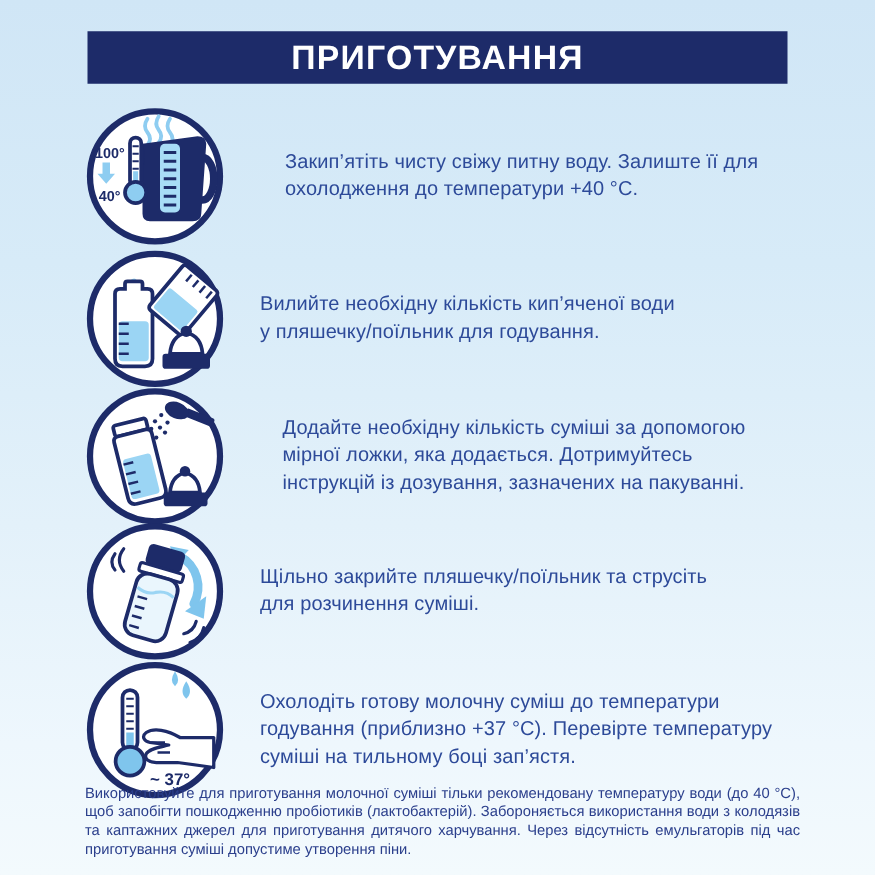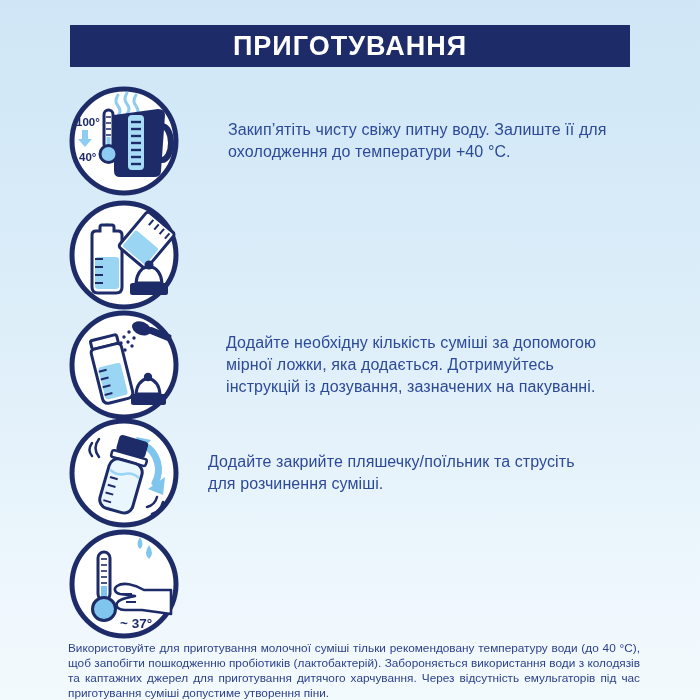--- a/index.html
+++ b/index.html
@@ -15,21 +15,21 @@
     font-size:27px;font-weight:bold;letter-spacing:1px;
   }
   .step{position:absolute;left:68px;display:flex;align-items:center;gap:28px;}
   .icon-circle{width:112px;height:112px;flex:0 0 112px;}
   .step-text{
     width:480px;font-size:16px;line-height:1.38;color:#2d4a99;
     white-space:pre-line;font-weight:500;letter-spacing:0.1px;
   }
   .footer{position:absolute;left:68px;top:625px;width:572px;color:#2b3f8c;}
   .footer-heading{text-align:center;font-weight:bold;font-size:12.5px;}
-  .footer-text{font-size:11.8px;line-height:1.27;text-align:justify;margin-top:16px;}
+  .footer-text{font-size:11.8px;line-height:1.27;text-align:justify;margin-top:2px;}
   svg text{font-family:"Liberation Sans","DejaVu Sans",sans-serif;}
 </style>
 </head>
 <body>
 
 <div class="page">
 
   <div class="header-bar">ПРИГОТУВАННЯ</div>
 
   <div class="step" style="top:85px;gap:48px;">
@@ -99,20 +99,22 @@
             <line x1="84" y1="21" x2="84" y2="28"></line>
               <line x1="91" y1="21" x2="91" y2="28"></line>
           </g>
         </g>
 
         <path d="M68,84 q1,-14 13,-17 q12,3 13,17 Z" fill="#ffffff" stroke="#1d2b69" stroke-width="3"></path>
         <circle cx="81" cy="66" r="4.5" fill="#1d2b69"></circle>
         <rect x="62" y="84" width="38" height="12" rx="2.5" fill="#1d2b69"></rect>
       </svg>
     </div>
+    <div class="step-text">Вилийте необхідну кількість кип’яченої води
+у пляшечку/поїльник для годування.</div>
   </div>
 
   <div class="step" style="top:309px;gap:46px;">
     <div class="icon-circle">
       <svg viewBox="0 0 112 112" width="112" height="112">
         <circle cx="56" cy="56" r="52" fill="#ffffff" stroke="#1d2b69" stroke-width="5"></circle>
 
         <g transform="rotate(22 80 22)">
           <rect x="80" y="17" width="24" height="7" rx="2" fill="#1d2b69"></rect>
           <ellipse cx="73" cy="22" rx="10" ry="6.5" fill="#1d2b69"></ellipse>
@@ -174,21 +176,21 @@
         </g>
 
         <g fill="none" stroke="#1d2b69" stroke-width="2.5" stroke-linecap="round">
           <path d="M31,22 q-7,9 0,18"></path>
           <path d="M24,26 q-5,7 0,13"></path>
           <path d="M79,90 q8,-2 10,-10"></path>
           <path d="M84,97 q9,-3 11,-12"></path>
         </g>
       </svg>
     </div>
-    <div class="step-text">Додайте закрийте пляшечку/поїльник та струсіть
+    <div class="step-text">Щільно закрийте пляшечку/поїльник та струсіть
 для розчинення суміші.</div>
   </div>
 
   <div class="step" style="top:528px;">
     <div class="icon-circle">
       <svg viewBox="0 0 112 112" width="112" height="112">
         <circle cx="56" cy="56" r="52" fill="#ffffff" stroke="#1d2b69" stroke-width="5"></circle>
 
         <rect x="30" y="24" width="12" height="48" rx="6" fill="#ffffff" stroke="#1d2b69" stroke-width="3"></rect>
         <g stroke="#1d2b69" stroke-width="1.6">
@@ -203,19 +205,22 @@
 
         <path d="M72,9 q5,8 0,12 q-5,-4 0,-12" fill="#7fc5ed"></path>
         <path d="M81,17 q6,9 0,14 q-6,-5 0,-14" fill="#7fc5ed"></path>
 
         <path d="M103,62 L76,62 C66,56 55,54 49,58 C45,61 47,65 52,66 L67,68 C59,70 51,71 49,75 C47,79 51,82 57,82 L74,82 L103,86 Z" fill="#ffffff" stroke="#1d2b69" stroke-width="2.6" stroke-linejoin="round"></path>
         <line x1="52" y1="66" x2="64" y2="66" stroke="#1d2b69" stroke-width="2"></line>
         <line x1="58" y1="74" x2="68" y2="74" stroke="#1d2b69" stroke-width="2"></line>
         <text x="52" y="100" font-size="13.5" font-weight="bold" fill="#1d2b69">~ 37°</text>
       </svg>
     </div>
+    <div class="step-text">Охолодіть готову молочну суміш до температури
+годування (приблизно +37 °C). Перевірте температуру
+суміші на тильному боці зап’ястя.</div>
   </div>
 
   <div class="footer">
     <div class="footer-text">Використовуйте для приготування молочної суміші тільки рекомендовану температуру води (до 40 °C), щоб запобігти пошкодженню пробіотиків (лактобактерій). Забороняється використання води з колодязів та каптажних джерел для приготування дитячого харчування. Через відсутність емульгаторів під час приготування суміші допустиме утворення піни.</div>
   </div>
 
 </div>
 
 </body></html>

